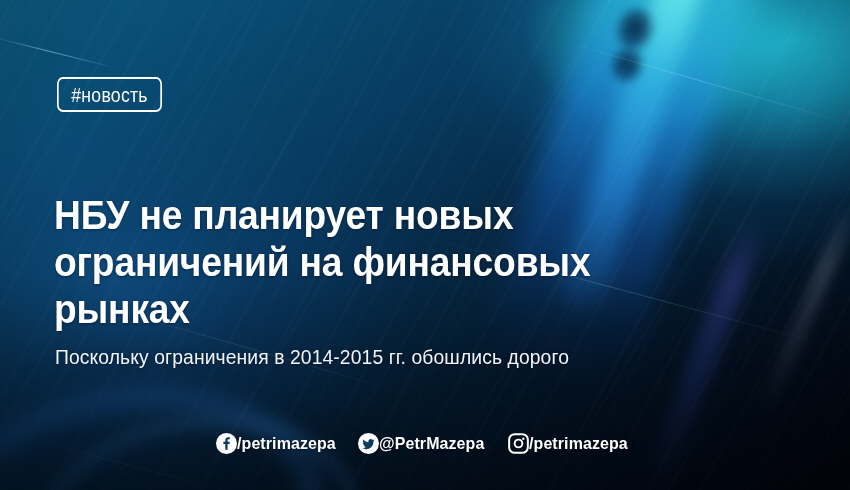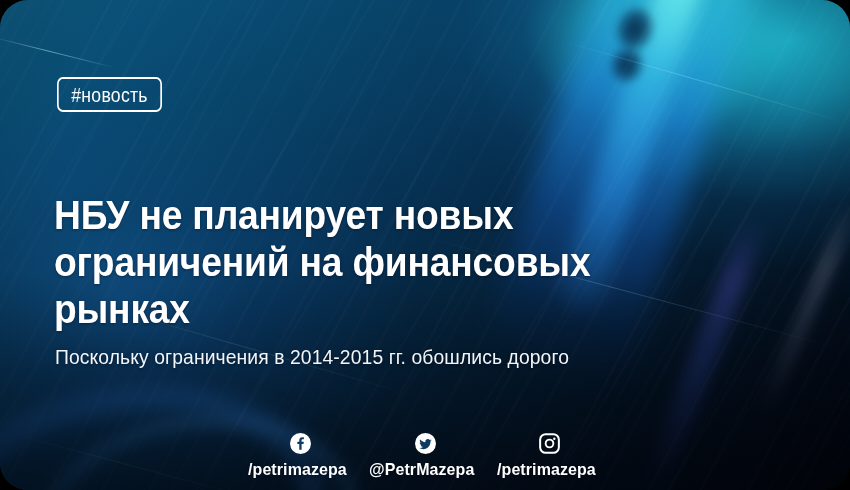--- a/index.html
+++ b/index.html
@@ -10,21 +10,20 @@
   body {
     font-family: "Liberation Sans", sans-serif;
   }
 
   #card {
     position: relative;
     width: 850px;
     height: 490px;
     overflow: hidden;
     background: #041020;
-    border-radius: 28px;
   }
 
   
   .bg-layer {
     position: absolute;
     inset: 0;
     pointer-events: none;
   }
 
   
@@ -304,22 +303,20 @@
     right: 0;
     top: 433px;
     display: flex;
     justify-content: center;
     align-items: center;
     gap: 16px;
   }
   .social-item {
     display: flex;
     align-items: center;
-    gap: 6px;
-    flex-direction: column;
   }
   .social-icon {
     width: 21px;
     height: 21px;
     flex: 0 0 21px;
     display: block;
   }
   .social-handle {
     color: #ffffff;
     font-family: "Liberation Sans Narrow", "Liberation Sans", sans-serif;

